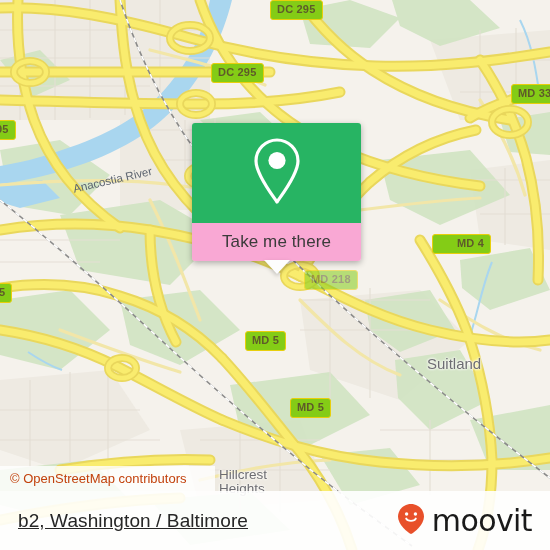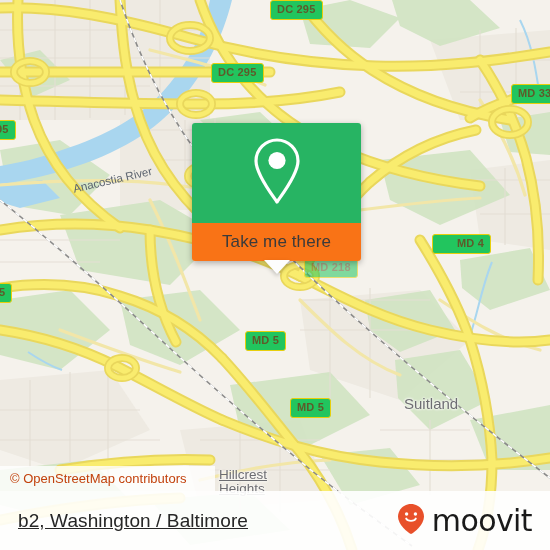--- a/index.html
+++ b/index.html
@@ -10,21 +10,21 @@
   }
   #app{position:relative;width:550px;height:550px;overflow:hidden;}
 
   
   #map{position:absolute;inset:0;background:#f5f2ec;overflow:hidden;}
   #map svg{position:absolute;inset:0;display:block;}
 
   
   .shield{
     position:absolute;
-    background:#22c55e;
+    background:#84cc16;
     border:1.5px solid #e8cf0c;
     border-radius:3px;
     color:#5e5a2a;
     font-weight:bold;
     font-size:11px;
     line-height:1;
     padding:3px 6px 4px;
     white-space:nowrap;
     letter-spacing:.2px;
     font-family:"Liberation Sans",sans-serif;
@@ -59,21 +59,21 @@
     border-radius:3px;
     box-shadow:0 2px 6px rgba(0,0,0,.30);
     z-index:40;
   }
   #callout-top{
     height:100px;background:#27b463;
     border-radius:3px 3px 0 0;
     display:flex;align-items:center;justify-content:center;
   }
   #callout-bottom{
-    height:38px;background:#f97316;
+    height:38px;background:#f9a8d4;
     border-radius:0 0 3px 3px;
     display:flex;align-items:center;justify-content:center;
   }
   #callout-label{
     color:#3b3b3b;font-size:17px;letter-spacing:.1px;
     font-family:"Liberation Sans",sans-serif;
   }
   #callout-tail{
     position:absolute;left:50%;bottom:-13px;margin-left:-13px;
     width:0;height:0;
@@ -304,27 +304,27 @@
         </g>
       </g>
     </svg>
 
     <div class="shield" style="left:270px;top:0px;">DC 295</div>
     <div class="shield" style="left:211px;top:63px;">DC 295</div>
     <div class="shield" style="left:511px;top:84px;">MD 332</div>
     <div class="shield" style="left:-11px;top:120px;">95</div>
     <div class="shield dim" style="left:167px;top:146px;">MD</div>
     <div class="shield" style="left:432px;top:234px;padding-left:24px;">MD 4</div>
-    <div class="shield dim" style="left:277px;top:258px;">MD 218</div>
+    <div class="shield dim" style="left:277px;top:270px;">MD 218</div>
     <div class="shield" style="left:-8px;top:283px;">5</div>
     <div class="shield" style="left:245px;top:331px;">MD 5</div>
     <div class="shield" style="left:290px;top:398px;">MD 5</div>
 
-    <div class="place" style="left:404px;top:355px;margin-top:40px;">Suitland</div>
-    <div class="place small two" style="left:219px;top:468px;text-decoration:underline;">Hillcrest
+    <div class="place" style="left:427px;top:355px;">Suitland</div>
+    <div class="place small two" style="left:219px;top:468px;">Hillcrest
 Heights</div>
 
     <div class="water-label" style="left:72px;top:183px;">Anacostia River</div>
   </div>
 
   <div id="callout">
     <div id="callout-top">
       <span>
         <svg width="56" height="70" viewBox="0 0 56 70" aria-hidden="true">
           <path d="M28 4 C16.4 4 7 13.4 7 25 C7 38.5 24 60 28 66 C32 60 49 38.5 49 25 C49 13.4 39.6 4 28 4 Z" fill="none" stroke="#ffffff" stroke-width="3.2" stroke-linejoin="round"></path>

